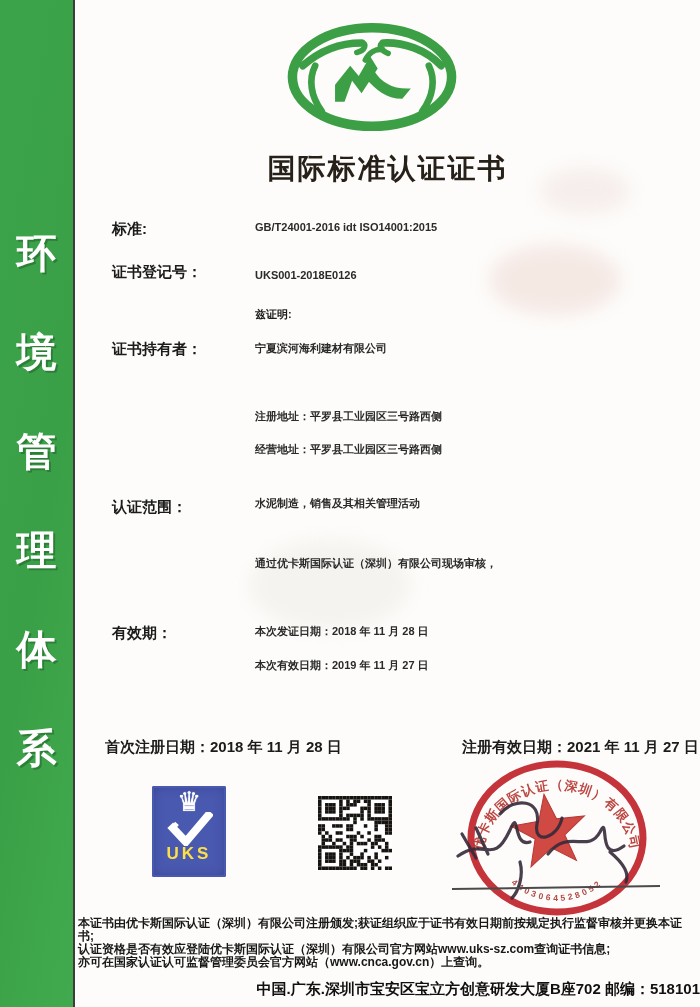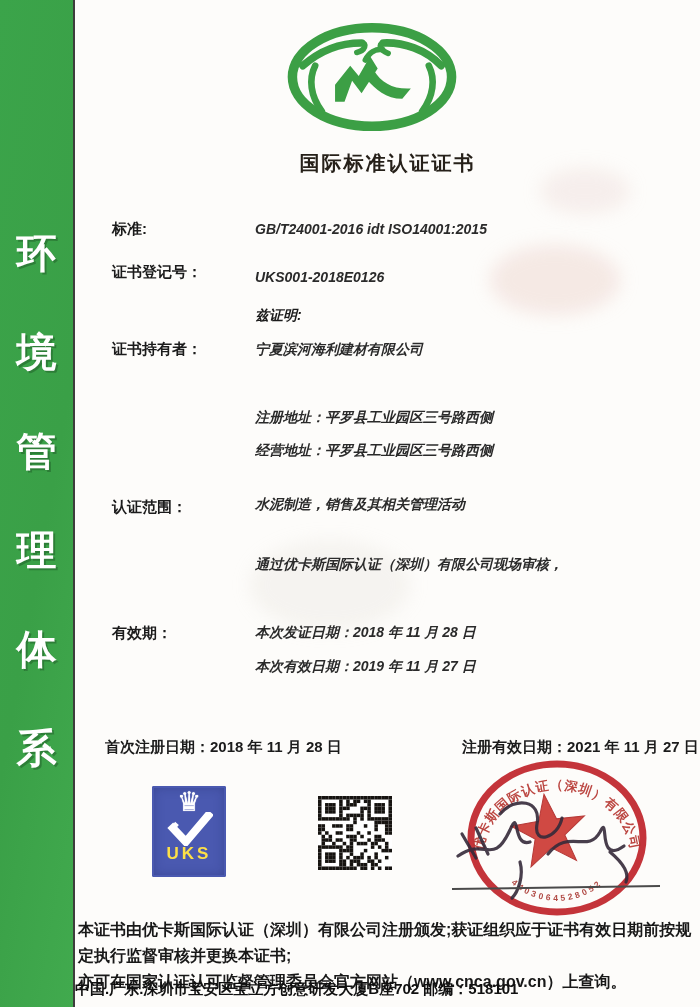--- a/index.html
+++ b/index.html
@@ -9,45 +9,45 @@
   .sidebar{position:absolute;left:0;top:0;width:73px;height:100%;
            background:linear-gradient(100deg,#3ba44a 0%,#3aa047 55%,#41aa4e 100%);
            border-right:2px solid #3d3d3b;}
   .side-chars{position:absolute;left:0;top:233px;width:73px;height:535px;
               display:flex;flex-direction:column;justify-content:space-between;align-items:center;}
   .side-chars span{color:#fff;font-size:40px;font-weight:700;line-height:1;
                    text-shadow:2px 2px 0 rgba(20,60,25,.35);}
   
   .globe{position:absolute;left:282px;top:20px;}
   .title{position:absolute;left:75px;right:0;top:150px;margin:0;text-align:center;
-         font-size:20px;font-weight:700;color:#262019;letter-spacing:2px;}
+         font-size:28px;font-weight:700;color:#262019;letter-spacing:2px;}
   
   .lbl{position:absolute;left:112px;font-size:15px;font-weight:700;color:#1b1b1b;white-space:nowrap;}
-  .val{position:absolute;left:255px;font-size:14px;font-weight:600;color:#2a2a2a;white-space:nowrap;font-style:italic;}
+  .val{position:absolute;left:255px;font-size:11px;font-weight:600;color:#2a2a2a;white-space:nowrap;}
   .certify{font-weight:700;color:#1b1b1b;}
   .wide{white-space:normal;width:400px;}
   
   .uks-logo{position:absolute;left:152px;top:786px;width:74px;height:91px;background:#4a59b0;
             border-radius:2px;display:flex;flex-direction:column;align-items:center;
             box-shadow:inset 0 0 0 2px #4a59b0, inset 0 0 12px rgba(20,25,80,.35);}
   .crown{color:#fff;font-size:27px;line-height:1;margin-top:3px;
          text-shadow:0 0 1px #fff;}
   .uks-check{margin-top:-4px;}
   .uks-text{color:#fde047;font-size:17px;font-weight:700;letter-spacing:3px;margin-top:-2px;}
   .qr{position:absolute;left:318px;top:796px;width:74px;height:74px;}
   .overlay{position:absolute;left:0;top:0;pointer-events:none;}
   
   .blob{position:absolute;border-radius:50%;filter:blur(9px);}
   .blob.b1{left:490px;top:245px;width:130px;height:70px;background:rgba(228,188,180,.30);}
   .blob.b2{left:540px;top:168px;width:90px;height:46px;background:rgba(225,190,185,.22);}
   .blob.b3{left:250px;top:540px;width:160px;height:90px;background:rgba(210,205,195,.18);}
   
-  .footer{position:absolute;left:78px;top:917px;width:618px;font-size:16px;line-height:26px;
+  .footer{position:absolute;left:78px;top:917px;width:618px;font-size:12px;line-height:13px;
           font-weight:600;color:#181818;}
-  .address{position:absolute;left:75px;right:0;top:980px;text-align:left;
+  .address{position:absolute;left:75px;right:0;top:980px;text-align:right;
            font-size:15px;font-weight:700;color:#101010;}
 </style>
 </head>
 <body>
 
 <div class="page">
 
   <div class="blob b1"></div>
   <div class="blob b2"></div>
   <div class="blob b3"></div>
@@ -371,17 +371,18 @@
       <path d="M462,834 l14,24"></path>
       <path d="M476,828 l12,26"></path>
       <path d="M520,862 C524,876 518,892 512,898"></path>
       <path d="M610,852 C622,862 630,872 626,882"></path>
     </g>
     <line x1="452" y1="889" x2="660" y2="886" stroke="#4a4a4a" stroke-width="2"></line>
   </svg>
 
   <div class="footer">
     <div>本证书由优卡斯国际认证（深圳）有限公司注册颁发;获证组织应于证书有效日期前按规定执行监督审核并更换本证书;</div>
+    <div>认证资格是否有效应登陆优卡斯国际认证（深圳）有限公司官方网站www.uks-sz.com查询证书信息;</div>
     <div>亦可在国家认证认可监督管理委员会官方网站（www.cnca.gov.cn）上查询。</div>
   </div>
   <div class="address">中国.广东.深圳市宝安区宝立方创意研发大厦B座702 邮编：518101</div>
 
 </div>
 
 </body></html>

